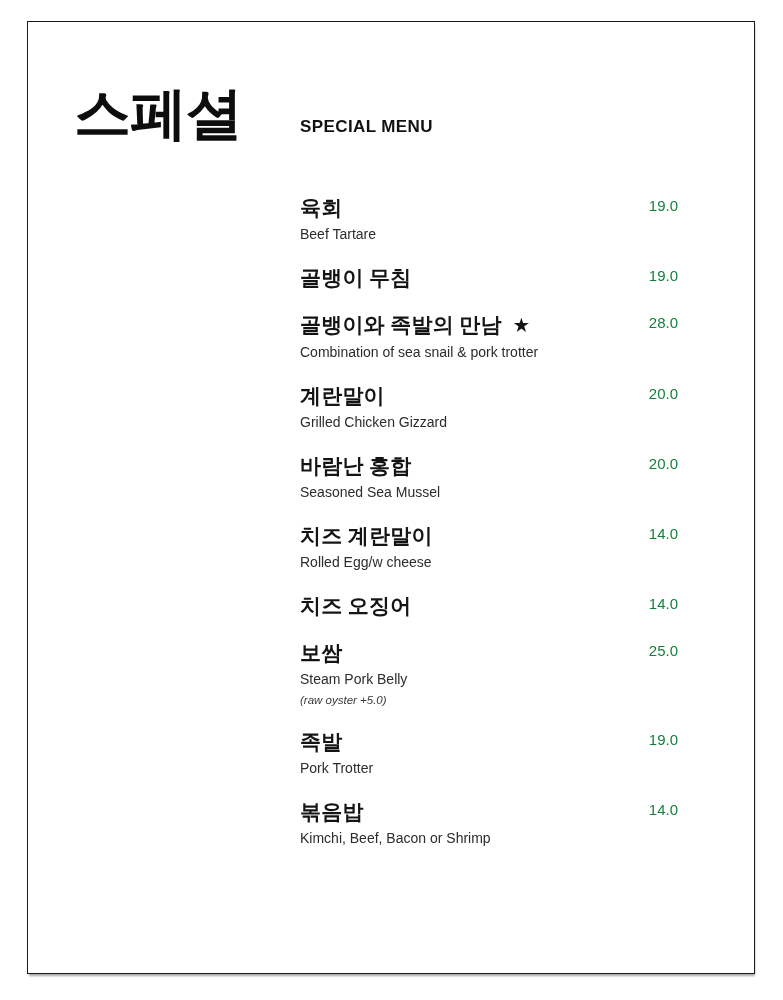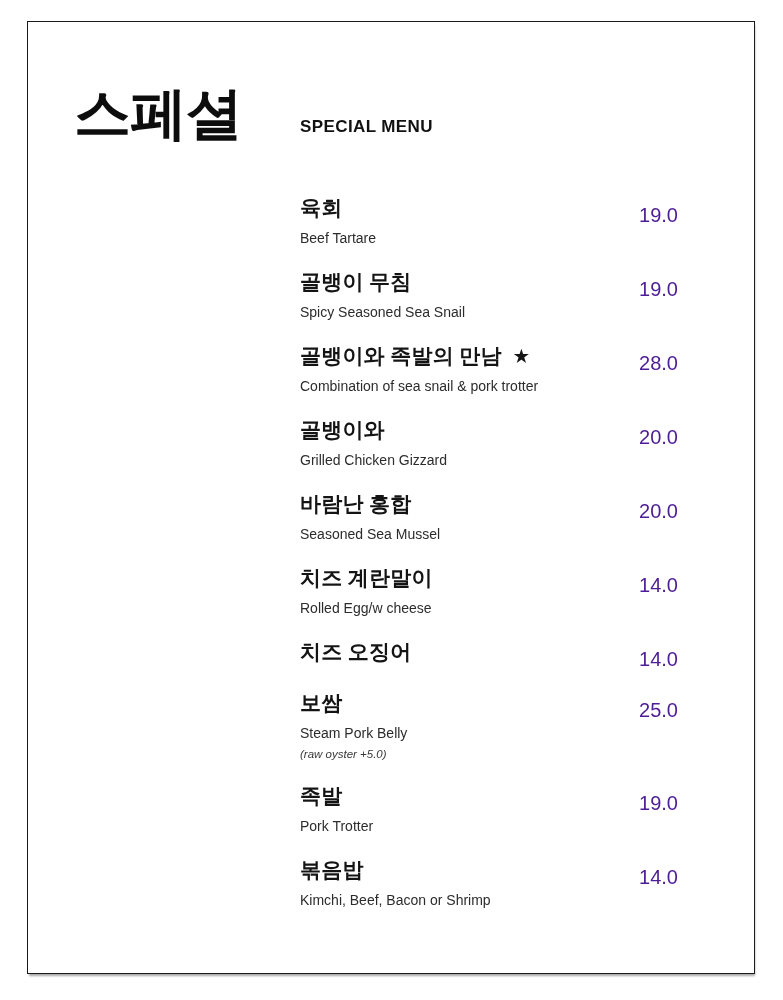--- a/index.html
+++ b/index.html
@@ -67,24 +67,24 @@
     letter-spacing: 0.2px;
     font-family: Liberation Serif, serif;
   }
   .star {
     font-size: 17px;
     margin-left: 12px;
     color: #141414;
     vertical-align: 1px;
   }
   .item-price {
-    font-size: 20px;
+    font-size: 15px;
     line-height: 20px;
-    color: #4c1d95;
-    margin-top: 10px;
+    color: #15803d;
+    margin-top: 1px;
     flex-shrink: 0;
   }
   .item-desc {
     font-size: 14px;
     line-height: 20px;
     margin-top: 3px;
     color: #2c2c2c;
   }
   .item-note {
     font-size: 11.5px;
@@ -117,39 +117,38 @@
 
   </div>
 
   <div class="item">
     <div class="item-row">
       <div class="item-name">
         <span>골뱅이 무침</span>
       </div>
       <div class="item-price">19.0</div>
     </div>
-    <div class="item-desc">Spicy Seasoned Sea Snail</div>
 
   </div>
 
   <div class="item">
     <div class="item-row">
       <div class="item-name">
         <span>골뱅이와 족발의 만남</span><span class="star">★</span>
       </div>
       <div class="item-price">28.0</div>
     </div>
     <div class="item-desc">Combination of sea snail &amp; pork trotter</div>
 
   </div>
 
   <div class="item">
     <div class="item-row">
       <div class="item-name">
-        <span>골뱅이와</span>
+        <span>계란말이</span>
       </div>
       <div class="item-price">20.0</div>
     </div>
     <div class="item-desc">Grilled Chicken Gizzard</div>
 
   </div>
 
   <div class="item">
     <div class="item-row">
       <div class="item-name">

